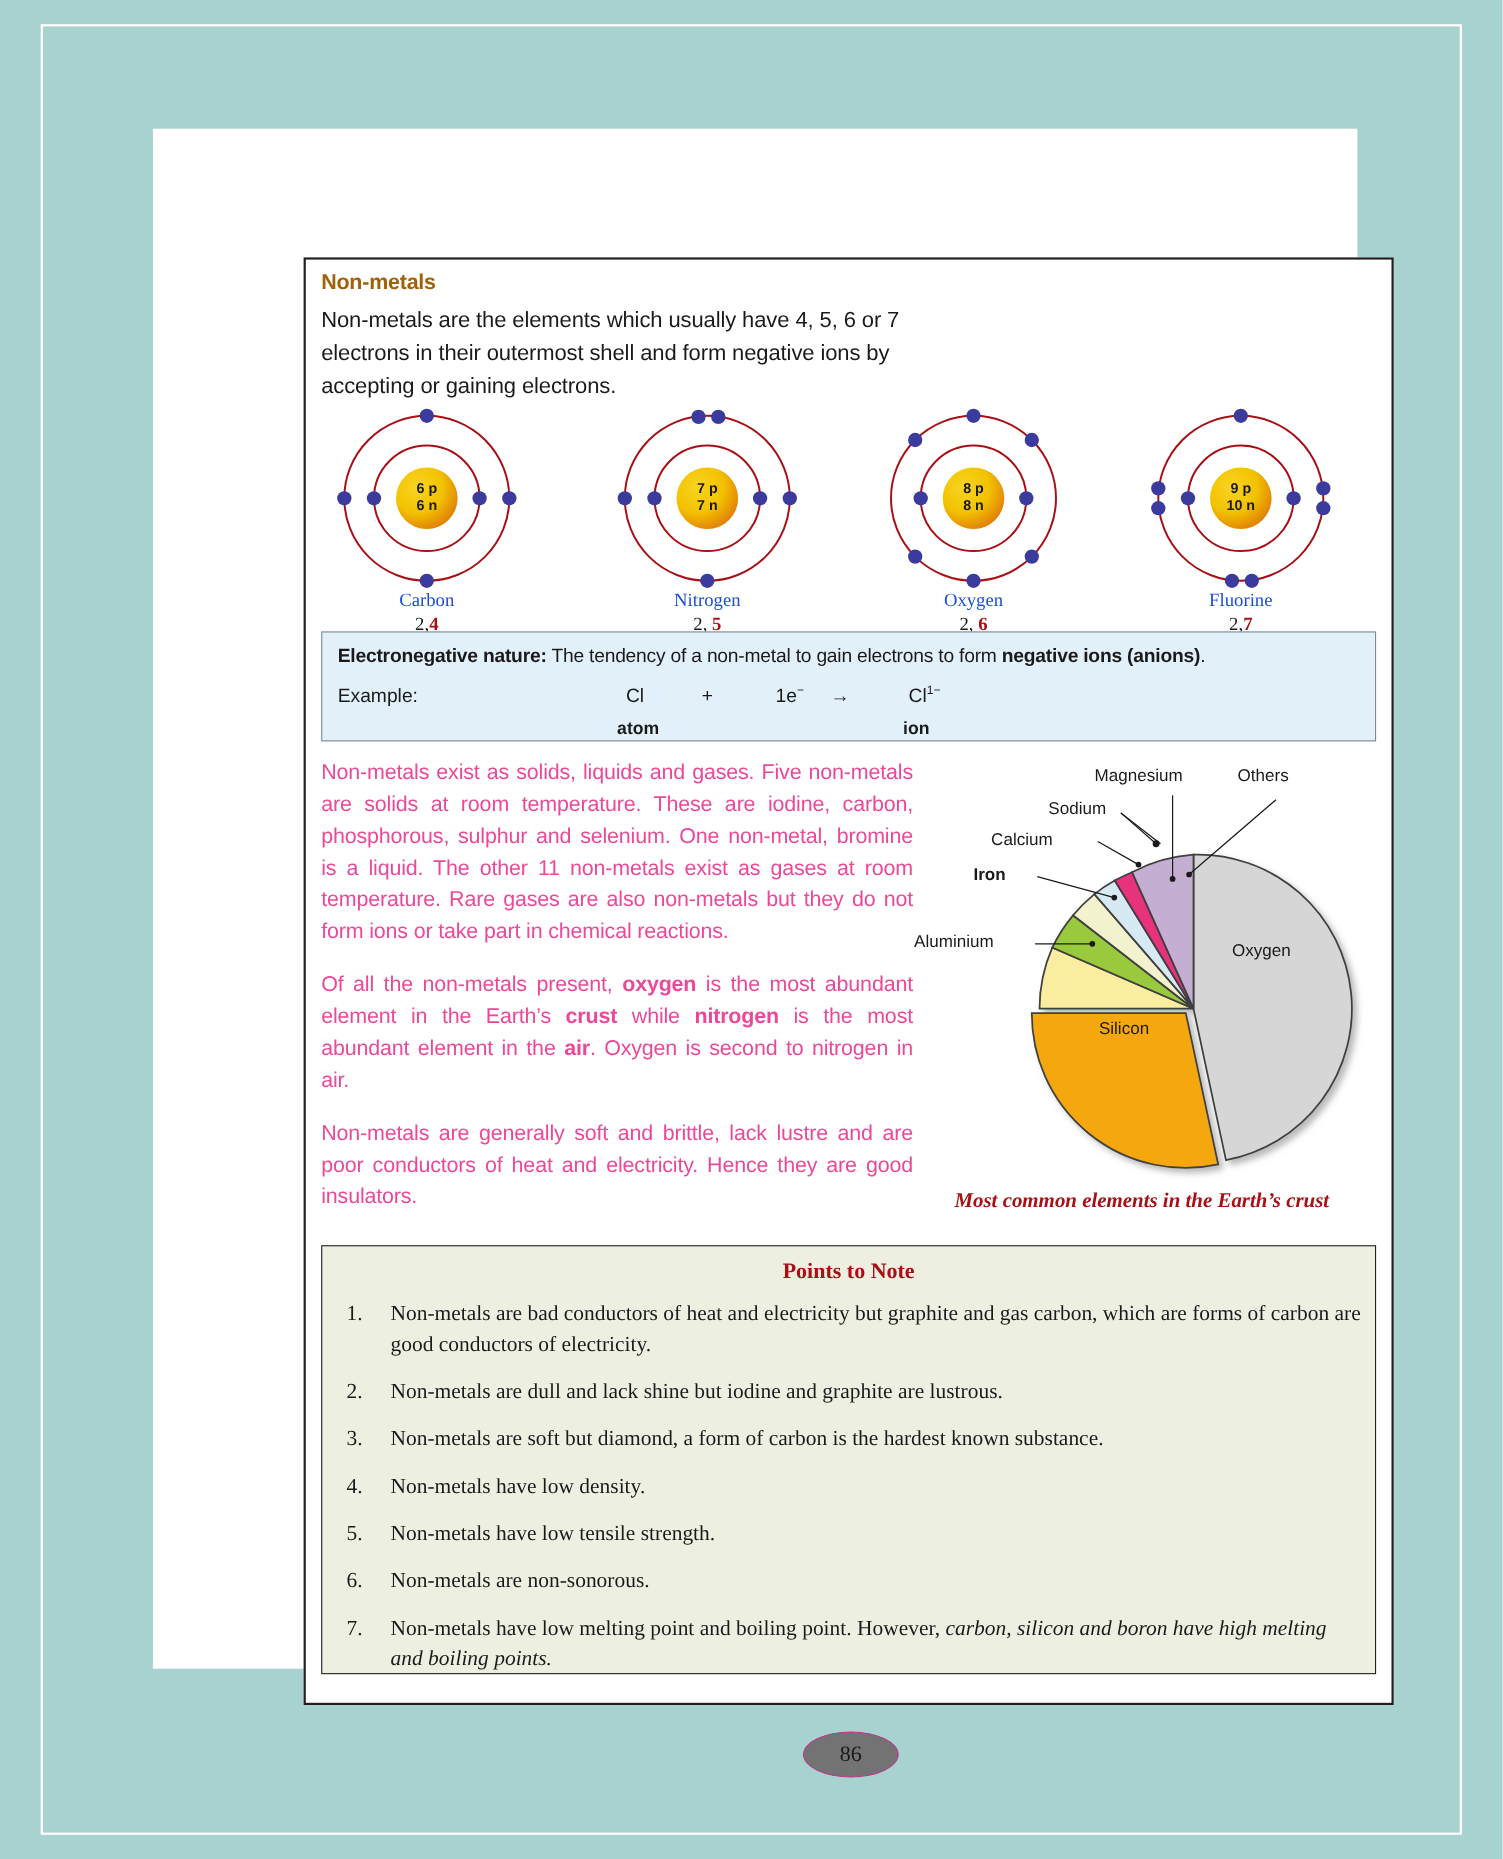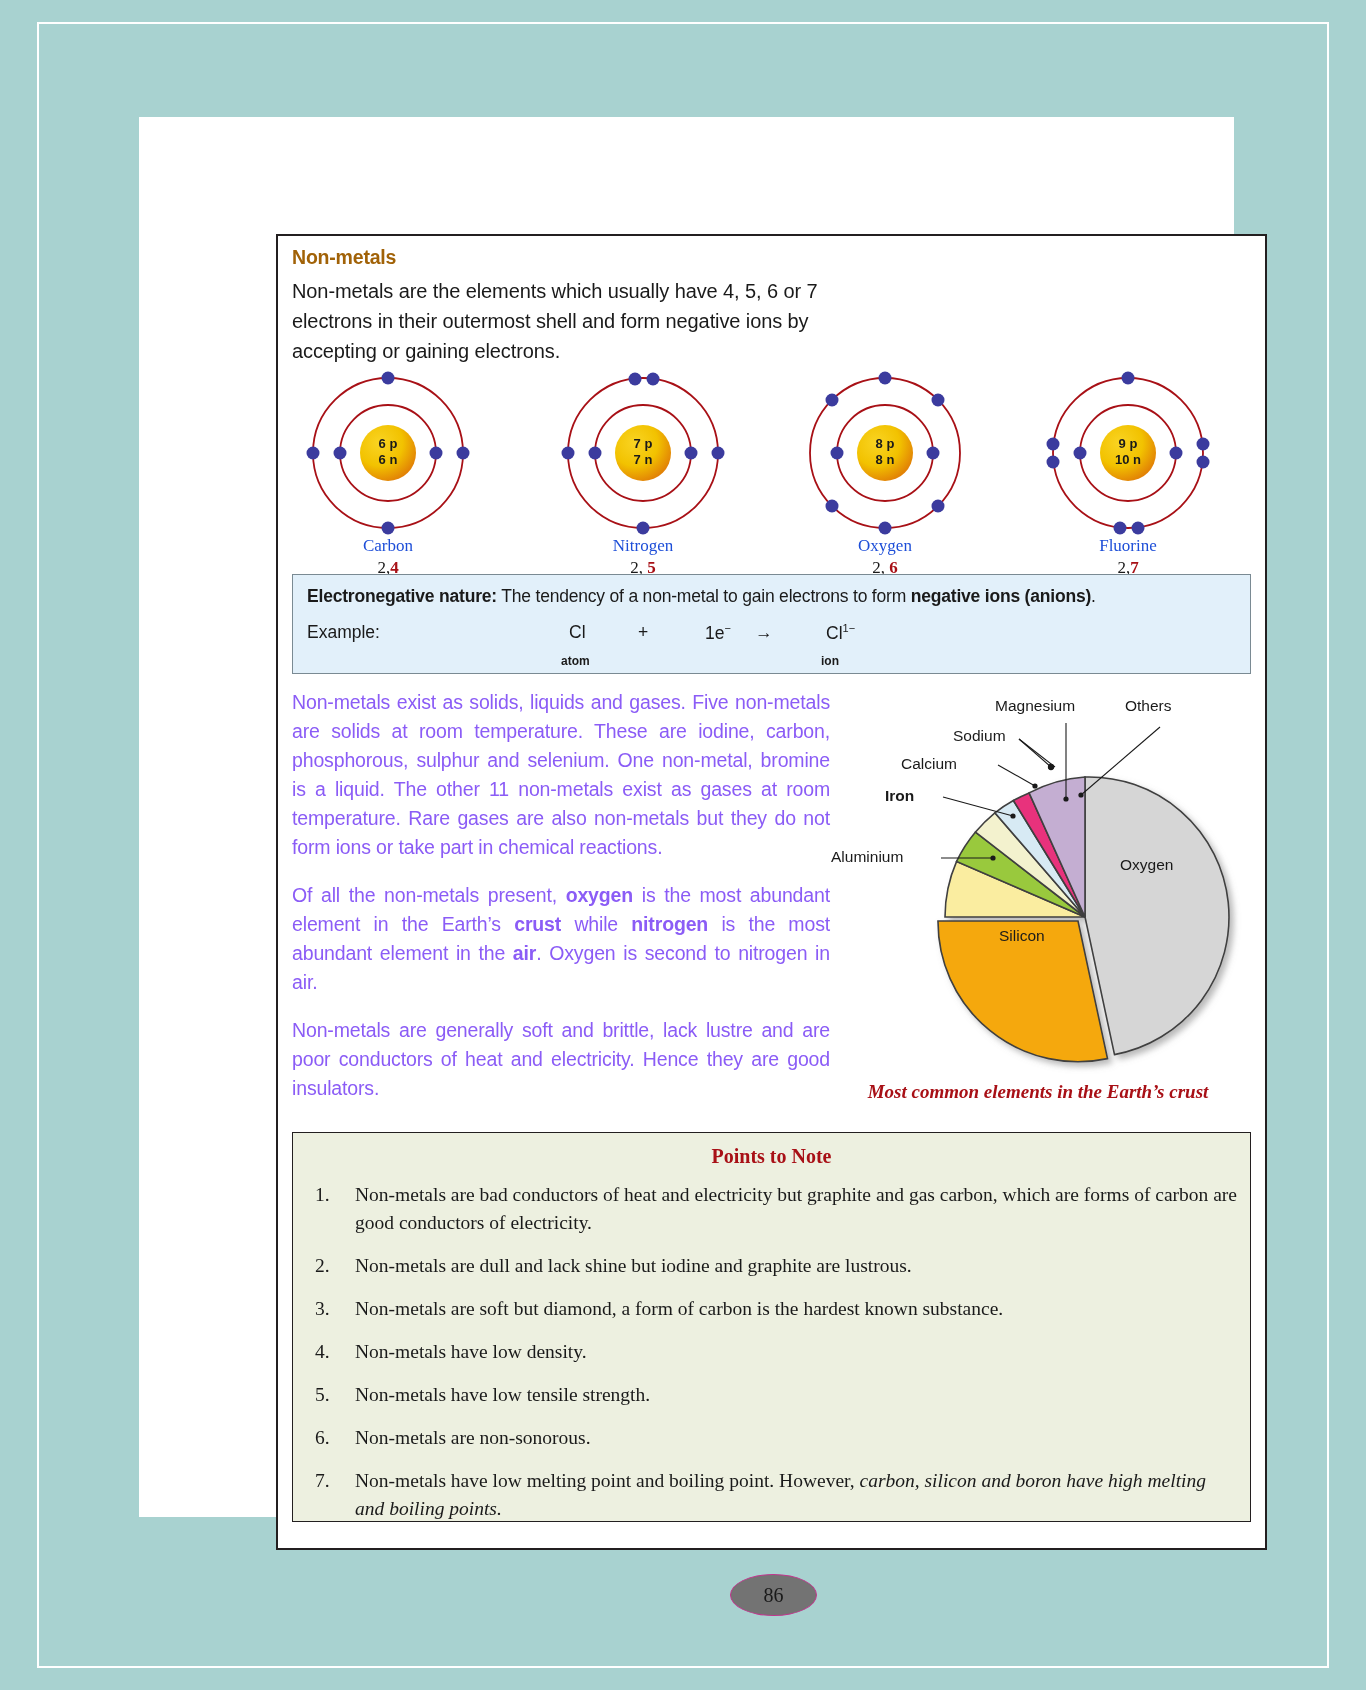--- a/index.html
+++ b/index.html
@@ -61,26 +61,26 @@
     position:absolute;left:14px;top:338px;width:959px;height:100px;
     background:#e2f0fa;border:1px solid #7a8a93;box-sizing:border-box;
   }
   .eneg-line1{
     position:absolute;left:14px;top:11px;font-size:17.5px;color:#1a1a1a;
     letter-spacing:-0.2px;white-space:nowrap;
   }
   .eneg-line1 b{font-weight:bold;}
   .eneg-ex{position:absolute;left:14px;top:47px;font-size:17.5px;color:#1a1a1a;}
   .eq{position:absolute;top:47px;font-size:17.5px;color:#1a1a1a;}
-  .sub-lab{position:absolute;top:79px;font-size:12px;font-weight:bold;color:#1a1a1a;}
+  .sub-lab{position:absolute;top:79px;font-size:16px;font-weight:bold;color:#1a1a1a;}
 
   
   .col-left{
     position:absolute;left:14px;top:452px;width:538px;
-    font-size:19.5px;line-height:29px;color:#8b5cf6;
+    font-size:19.5px;line-height:29px;color:#ec4899;
     text-align:justify;letter-spacing:-0.15px;
   }
   .col-left p{margin:0 0 19px 0;}
   .col-left b{font-weight:bold;}
 
   .chart-wrap{position:absolute;left:545px;top:455px;width:430px;height:420px;}
   .chart-caption{
     position:absolute;left:545px;top:845px;width:430px;text-align:center;
     font-family:"Liberation Serif", serif;font-style:italic;font-weight:bold;
     font-size:19px;color:#a81016;

